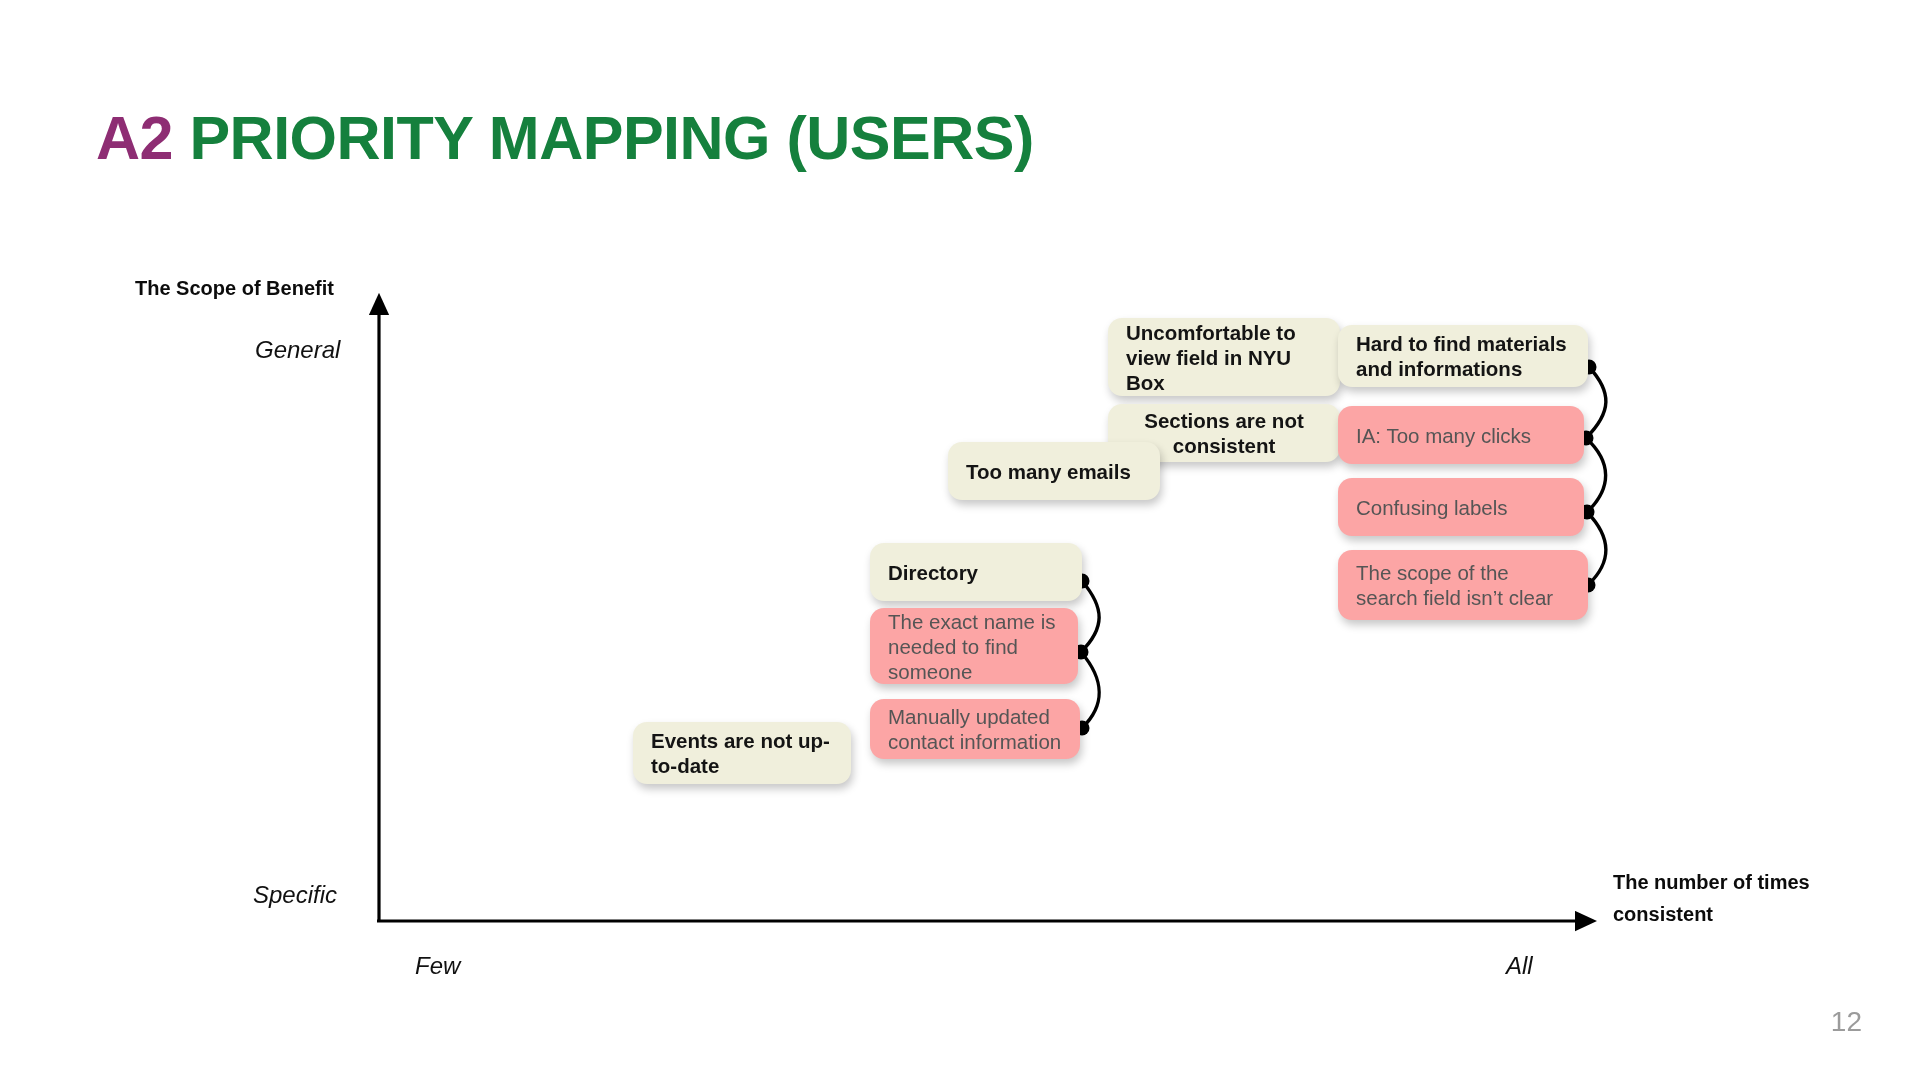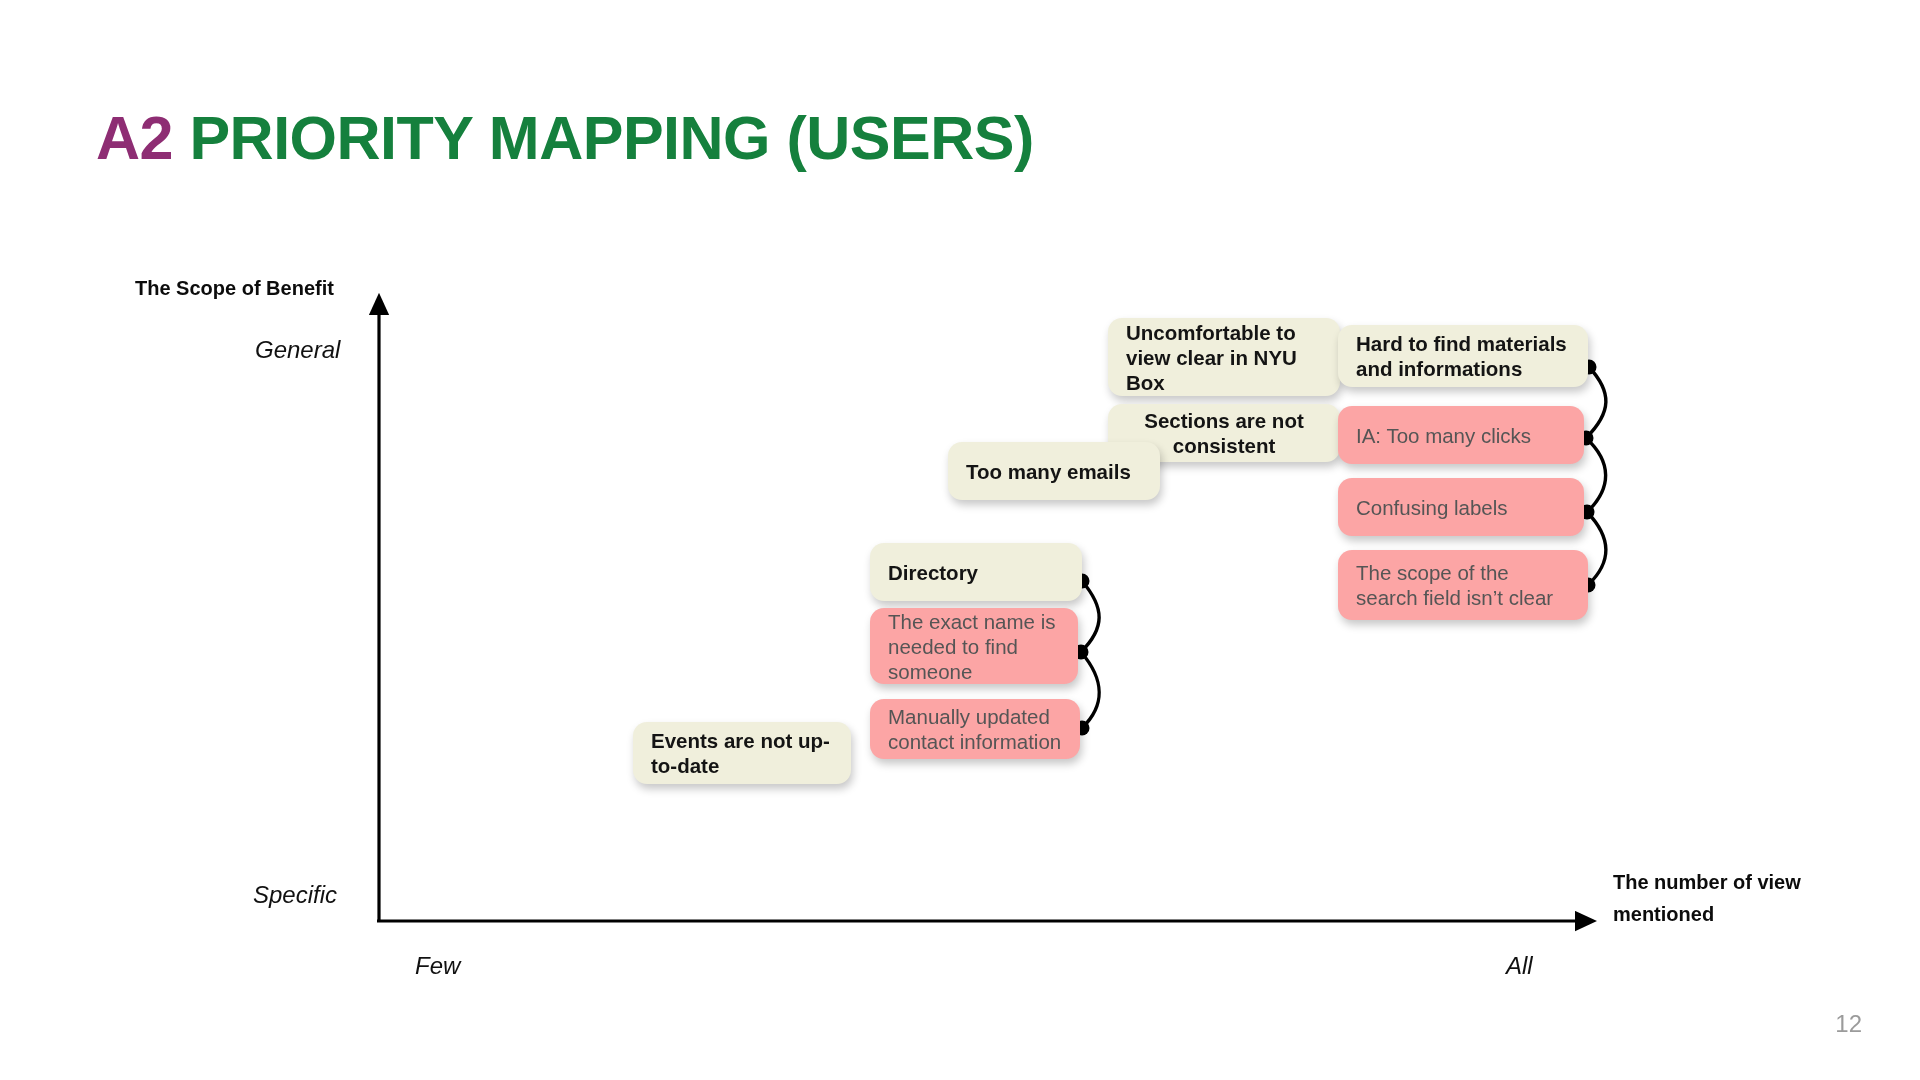--- a/index.html
+++ b/index.html
@@ -108,21 +108,21 @@
     width: 1920px;
     height: 1080px;
     pointer-events: none;
   }
 
   
   #page-number {
     position: absolute;
     right: 58px;
     bottom: 42px;
-    font-size: 24px;
+    font-size: 28px;
     color: #9b9b9b;
   }
 </style>
 </head>
 <body>
 
 <div id="slide-title">
   <span class="tag">A2</span><span class="rest">&nbsp;</span><span class="rest">PRIORITY MAPPING (USERS)</span>
 </div>
 
@@ -132,21 +132,21 @@
       <polygon points="0,0 7,3.2 0,6.4" fill="#000000"></polygon>
     </marker>
   </defs>
 
   <line x1="379" y1="922" x2="379" y2="312" stroke="#000000" stroke-width="3.2" marker-end="url(#arrowhead)"></line>
 
   <line x1="377" y1="921" x2="1578" y2="921" stroke="#000000" stroke-width="3.2" marker-end="url(#arrowhead)"></line>
 </svg>
 
 <div class="axis-name" id="y-axis-title">The Scope of Benefit</div>
-<div class="axis-name" id="x-axis-title">The number of view mentioned</div>
+<div class="axis-name" id="x-axis-title">The number of times consistent</div>
 
 <div class="axis-tick" id="tick-general">General</div>
 <div class="axis-tick" id="tick-specific">Specific</div>
 <div class="axis-tick" id="tick-few">Few</div>
 <div class="axis-tick" id="tick-all">All</div>
 
 <svg id="connectors-svg" viewBox="0 0 1920 1080">
 
   <g fill="none" stroke="#000000" stroke-width="3.4">
     <path d="M 1589,367 C 1612,392 1612,412 1586,438"></path>
@@ -165,21 +165,21 @@
     <path d="M 1081,652 C 1105,680 1105,706 1082,728"></path>
   </g>
   <g fill="#000000">
     <circle cx="1082" cy="581" r="7.5"></circle>
     <circle cx="1081" cy="652" r="7.5"></circle>
     <circle cx="1082" cy="728" r="7.5"></circle>
   </g>
 </svg>
 
 <div class="card primary" style="left:1108px; top:318px; width:232px; height:78px;">
-  <span class="card-text">Uncomfortable to view clear in NYU Box</span>
+  <span class="card-text">Uncomfortable to view field in NYU Box</span>
 </div>
 
 <div class="card primary" style="left:1108px; top:404px; width:232px; height:58px;text-align:center;">
   <span class="card-text">Sections are not consistent</span>
 </div>
 
 <div class="card primary" style="left:1338px; top:325px; width:250px; height:62px;">
   <span class="card-text">Hard to find materials and informations</span>
 </div>
 

